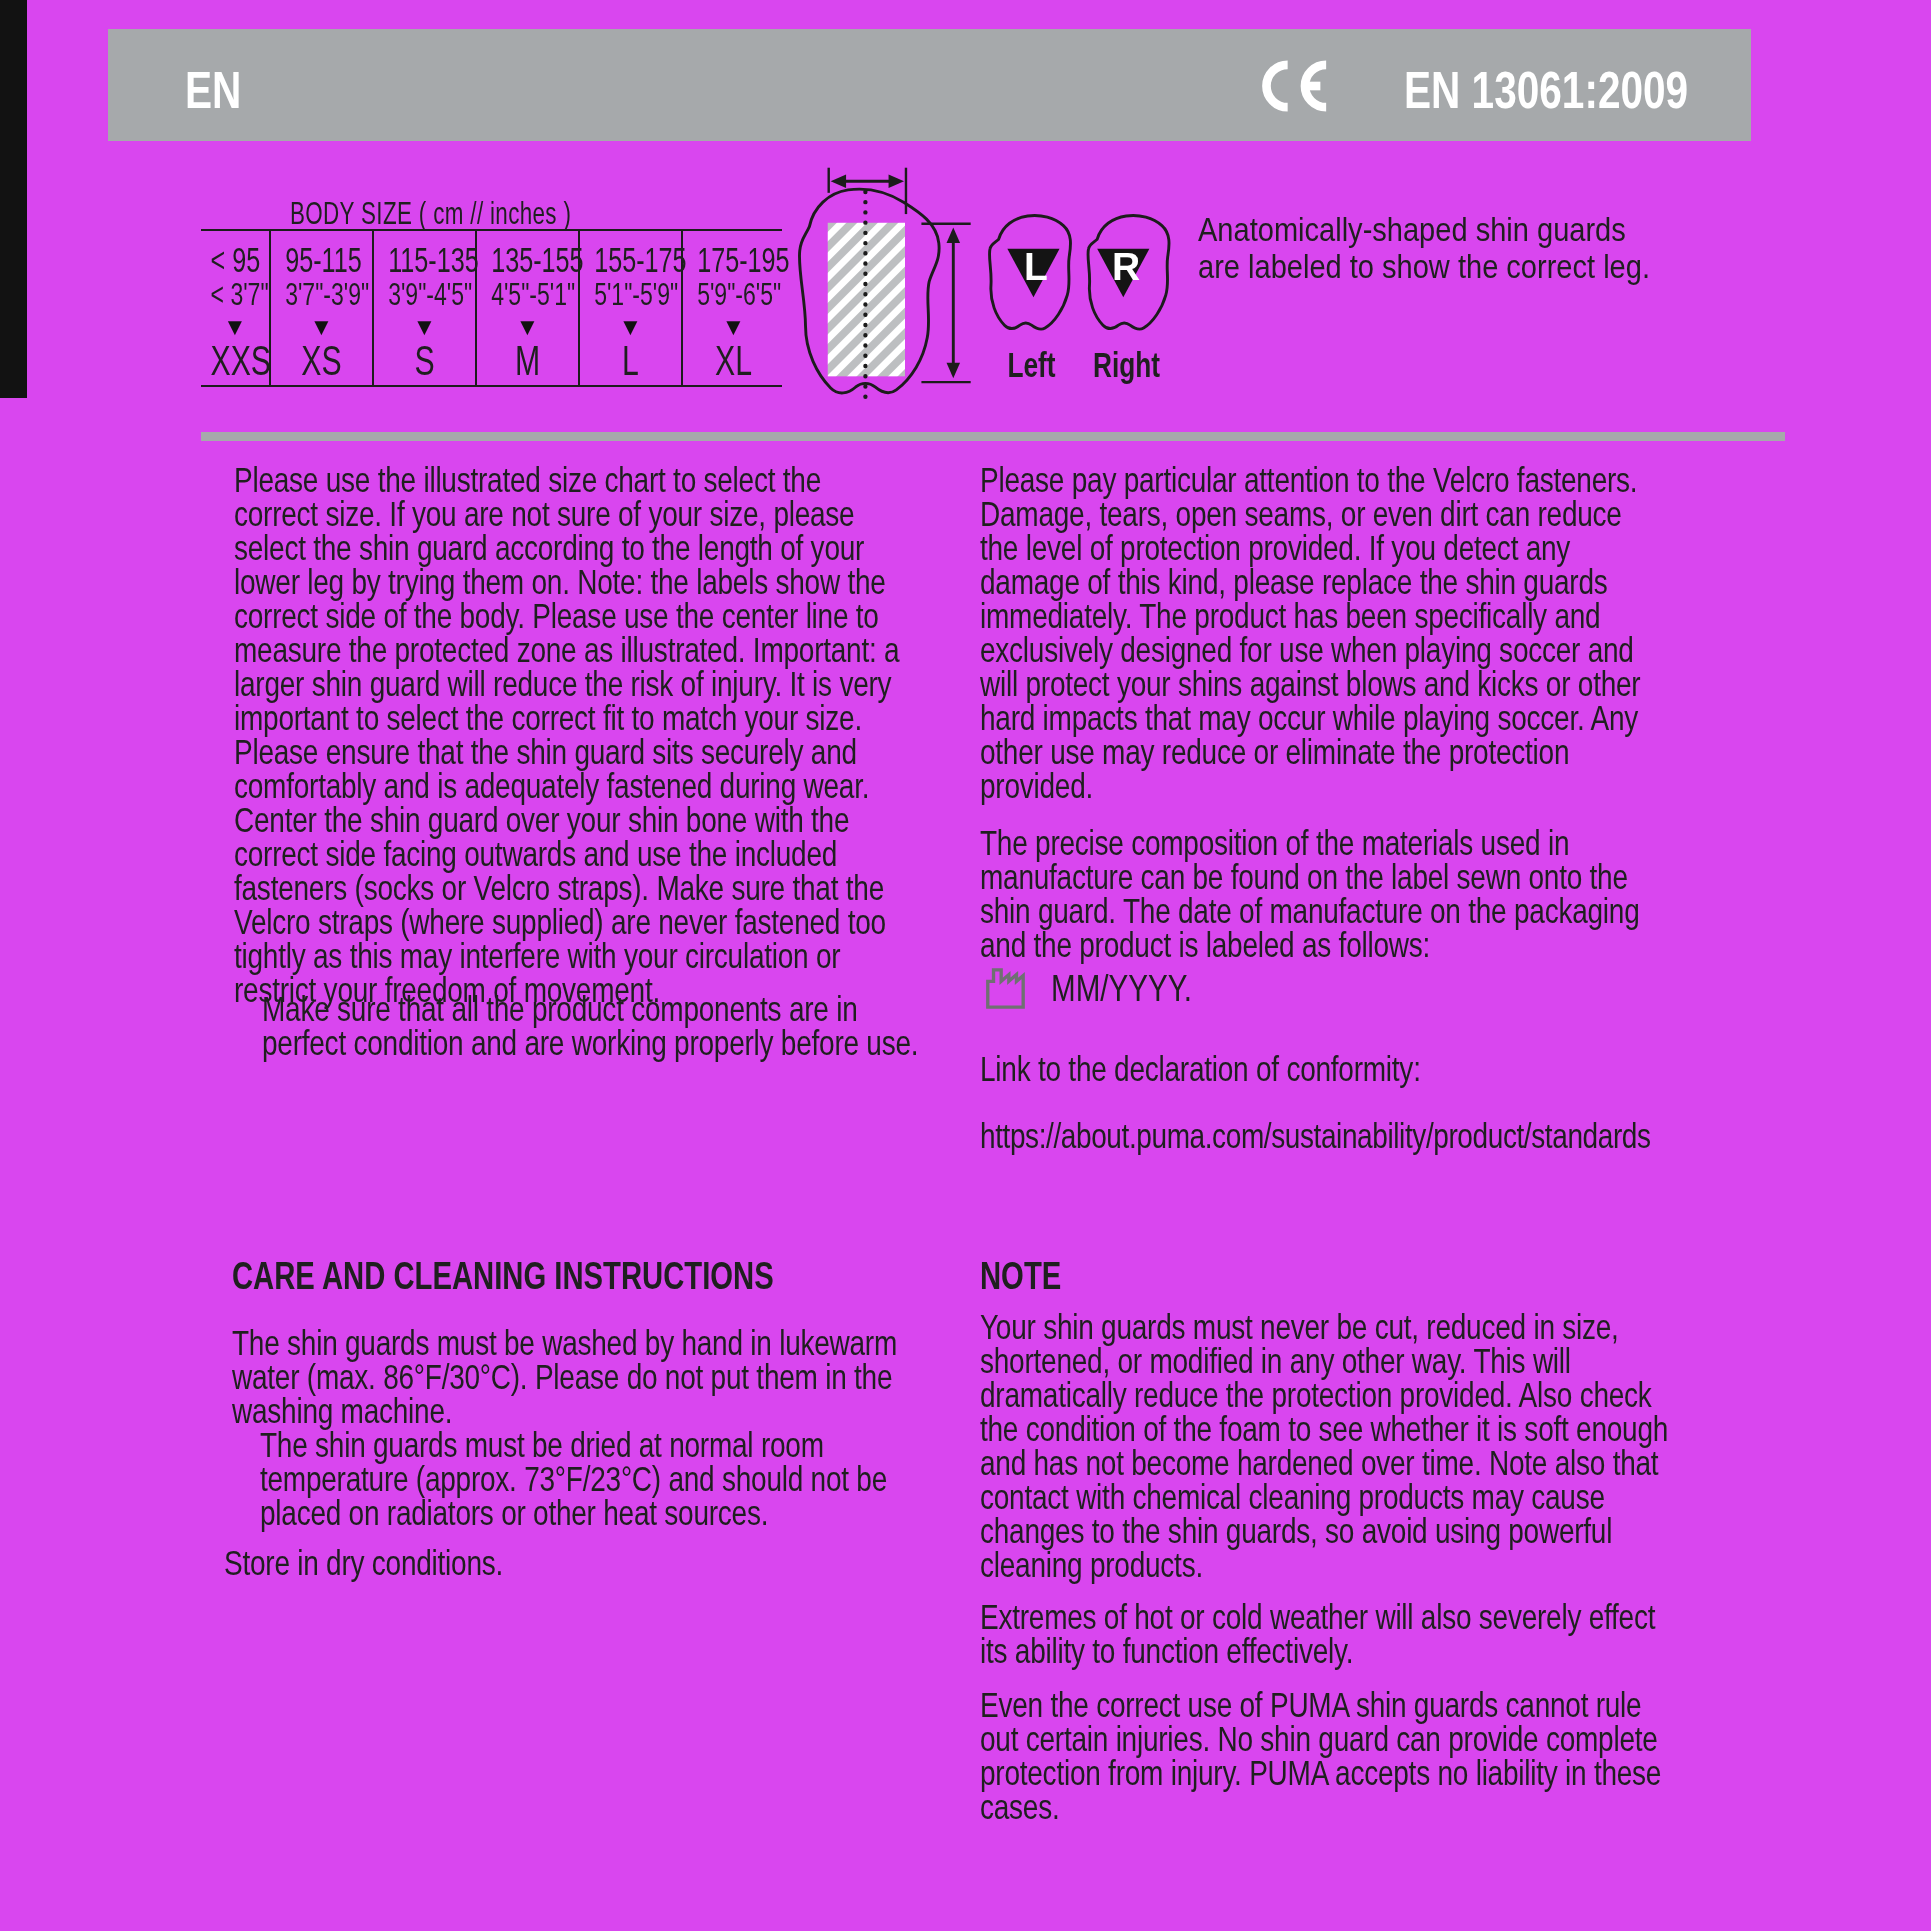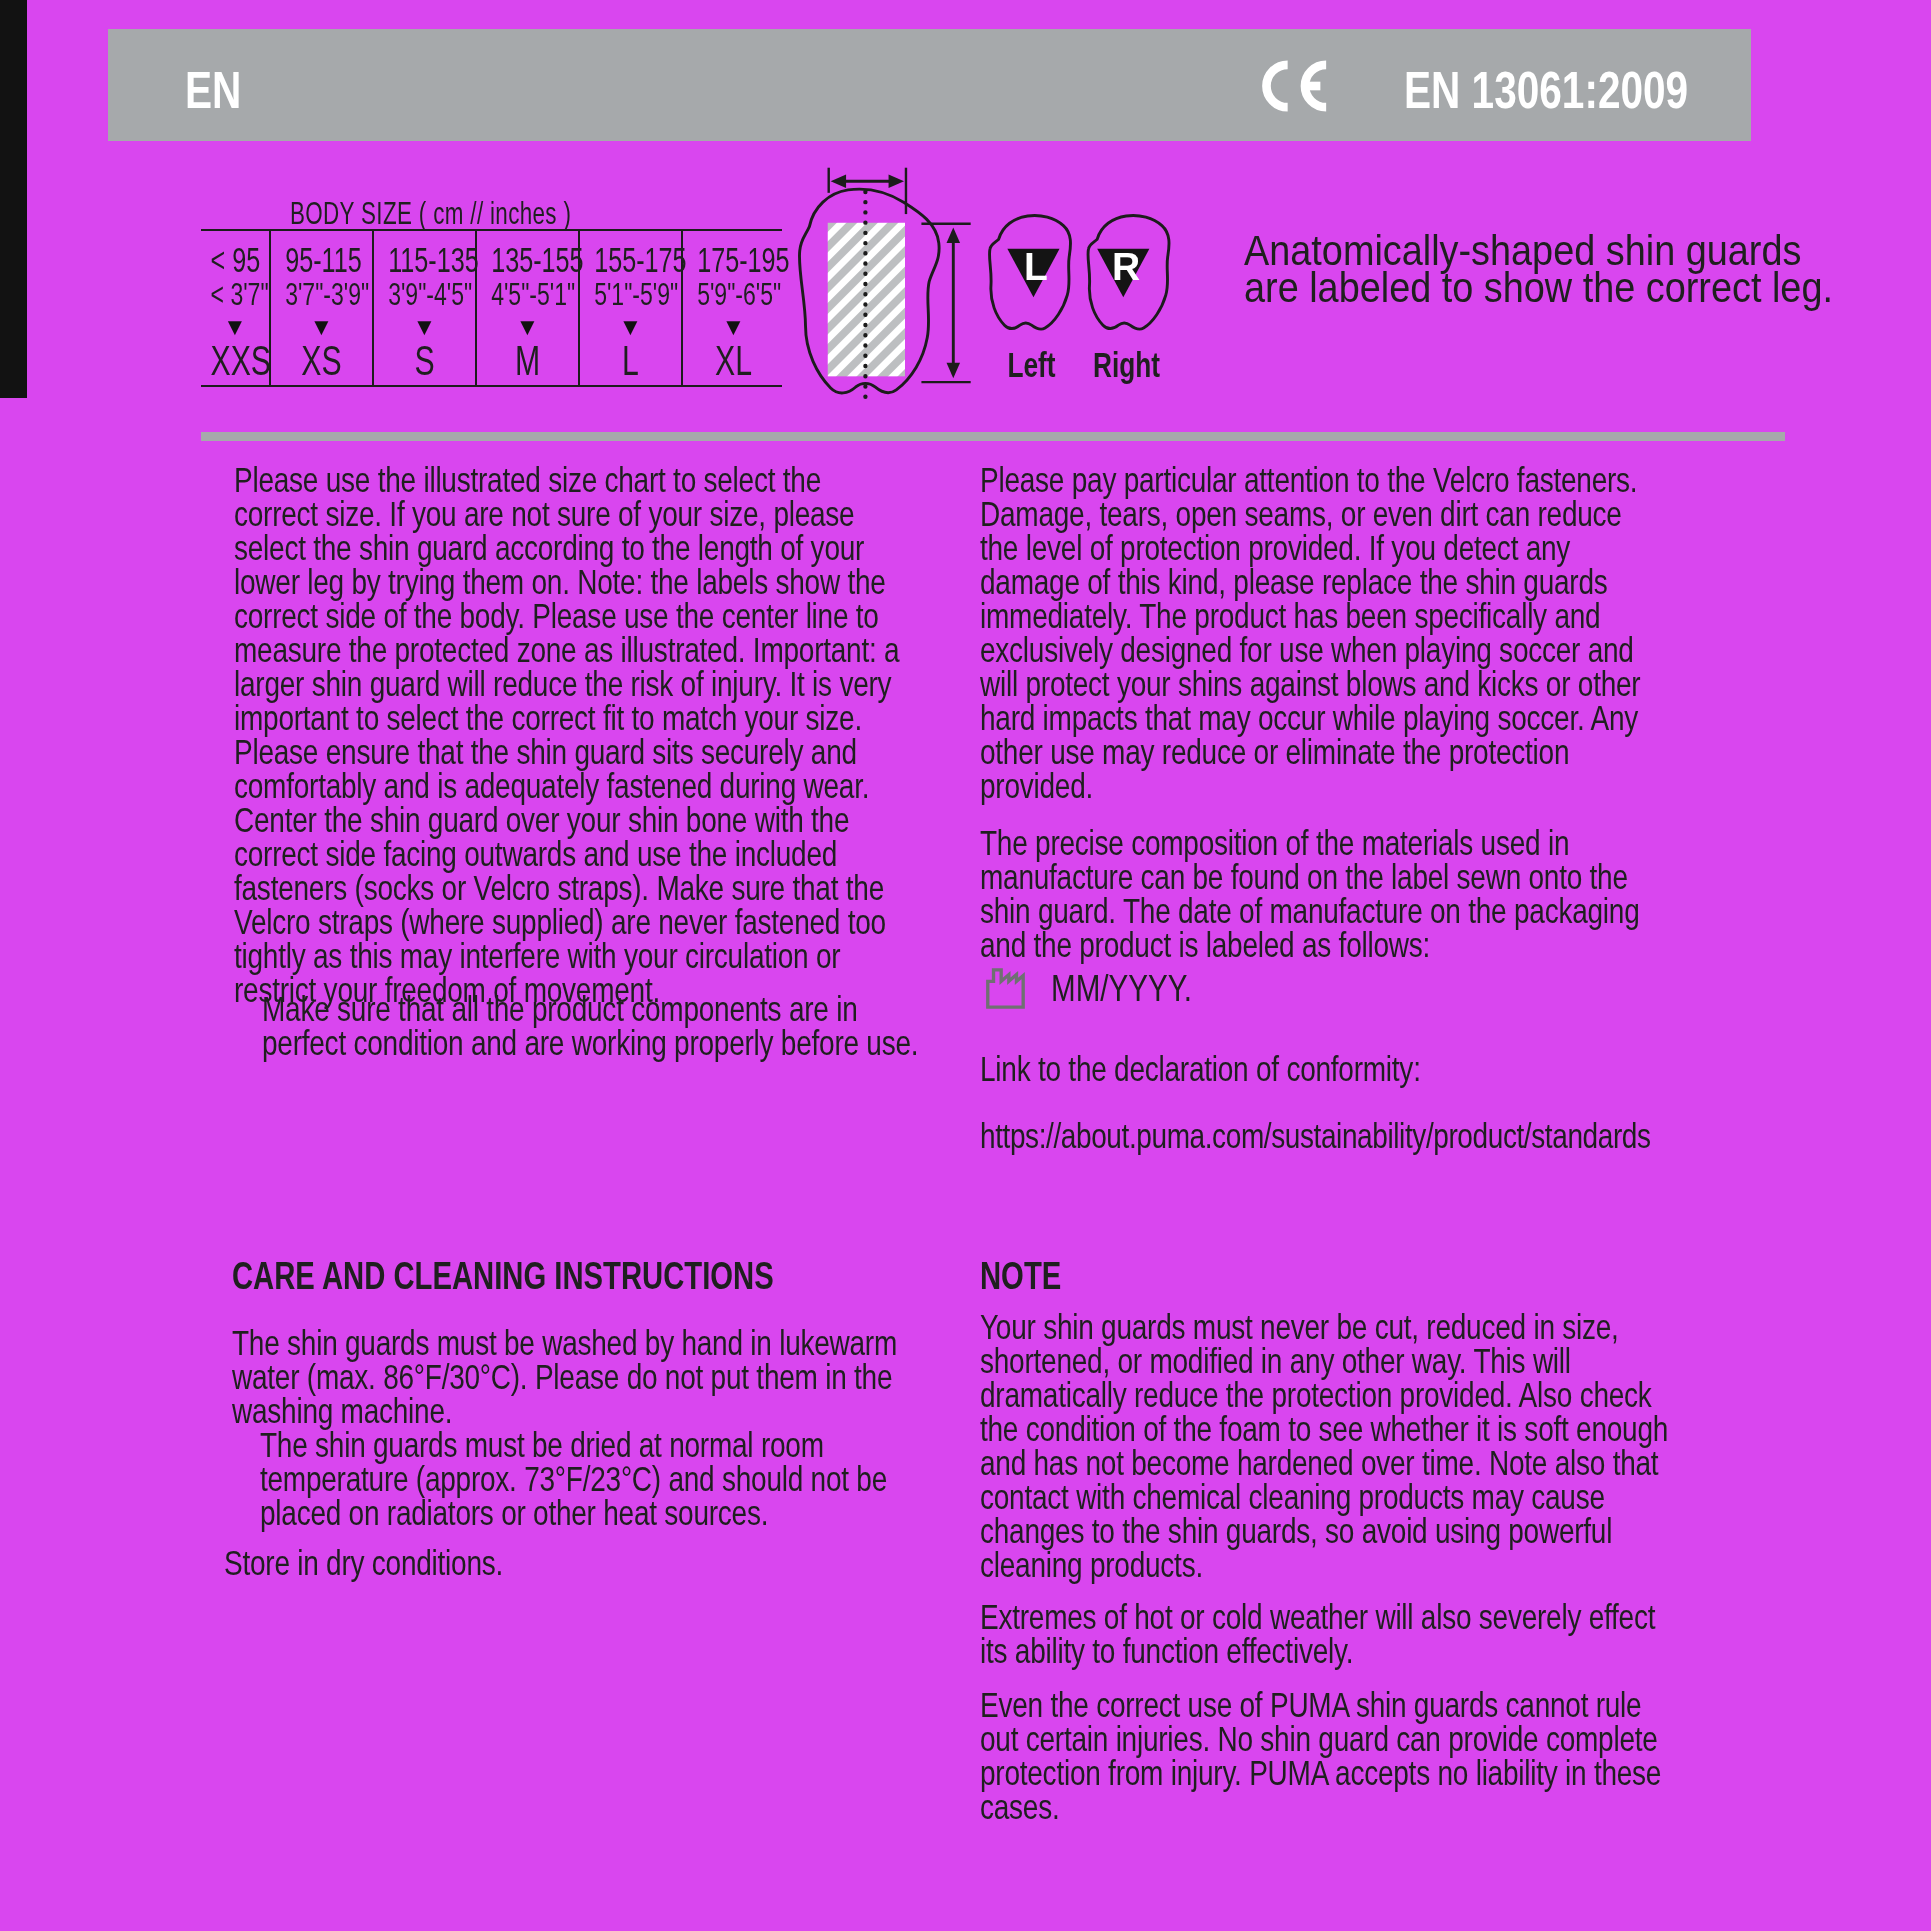--- a/index.html
+++ b/index.html
@@ -39,21 +39,21 @@
   .sc-tri  { margin-top:2.9px;   font-size:24px; line-height:25px; text-align:center; color:#111; }
   .sc-size { margin-top:1px;   font-size:42px; line-height:42px; font-weight:normal; }
 
   
   .divider { left:201px; top:432px; width:1584px; height:8.7px; background:var(--bar-gray,#a6a9ab); }
 
   
   .lr-letter { width:58px; text-align:center; color:#ffffff; font-weight:bold; font-size:39px; line-height:39px; }
   .lr-label  { width:135px; text-align:center; font-weight:bold; font-size:35px; line-height:37px;
                transform:scaleX(0.75); transform-origin:50% 0; }
-  .caption { left:1198px; top:232px; font-size:43px; line-height:37px;margin-left:46px; }
+  .caption { left:1198px; top:211px; font-size:33px; line-height:37px; }
 
   
   .para { font-size:35px; line-height:34px; width:966px; letter-spacing:-0.3px; }
   .sec-heading { font-size:39px; line-height:41px; font-weight:bold; width:772px;
                  transform:scaleX(0.75); transform-origin:0 0; white-space:pre; letter-spacing:0; }
   .mm-line { font-size:37px; line-height:39px; }
   .url { letter-spacing:-0.5px; }
 
   svg { display:block; }
 </style>

